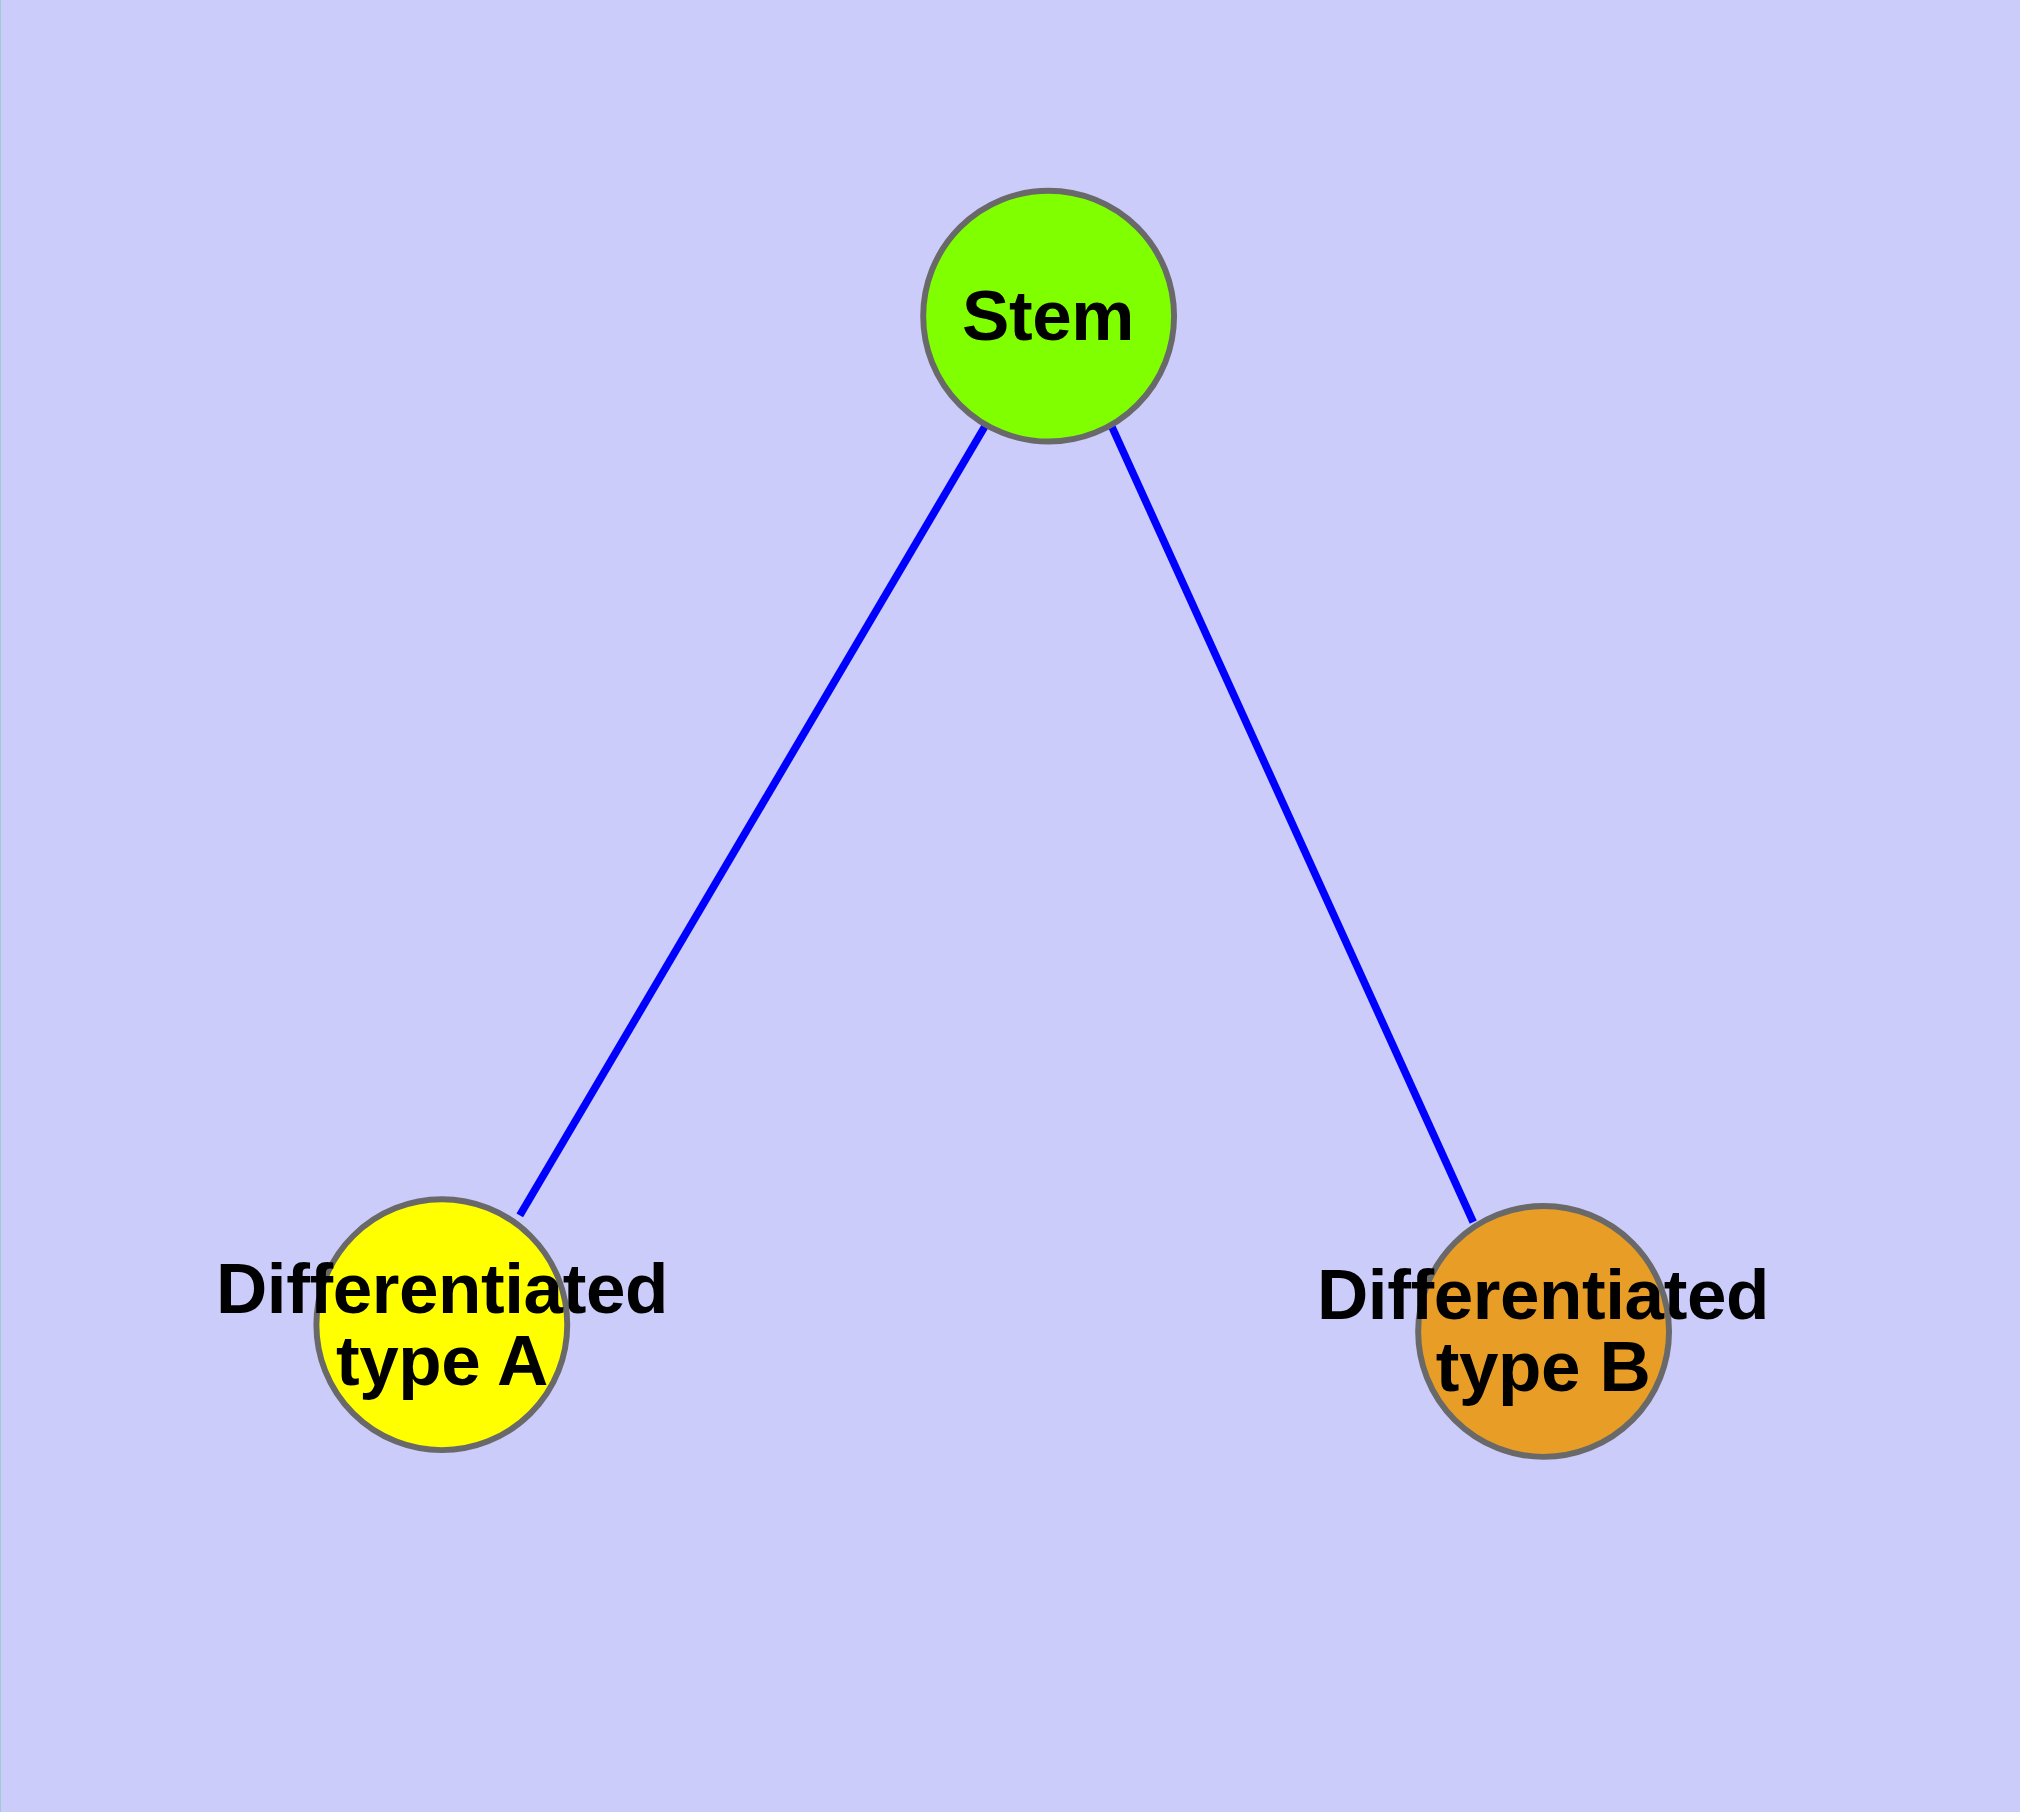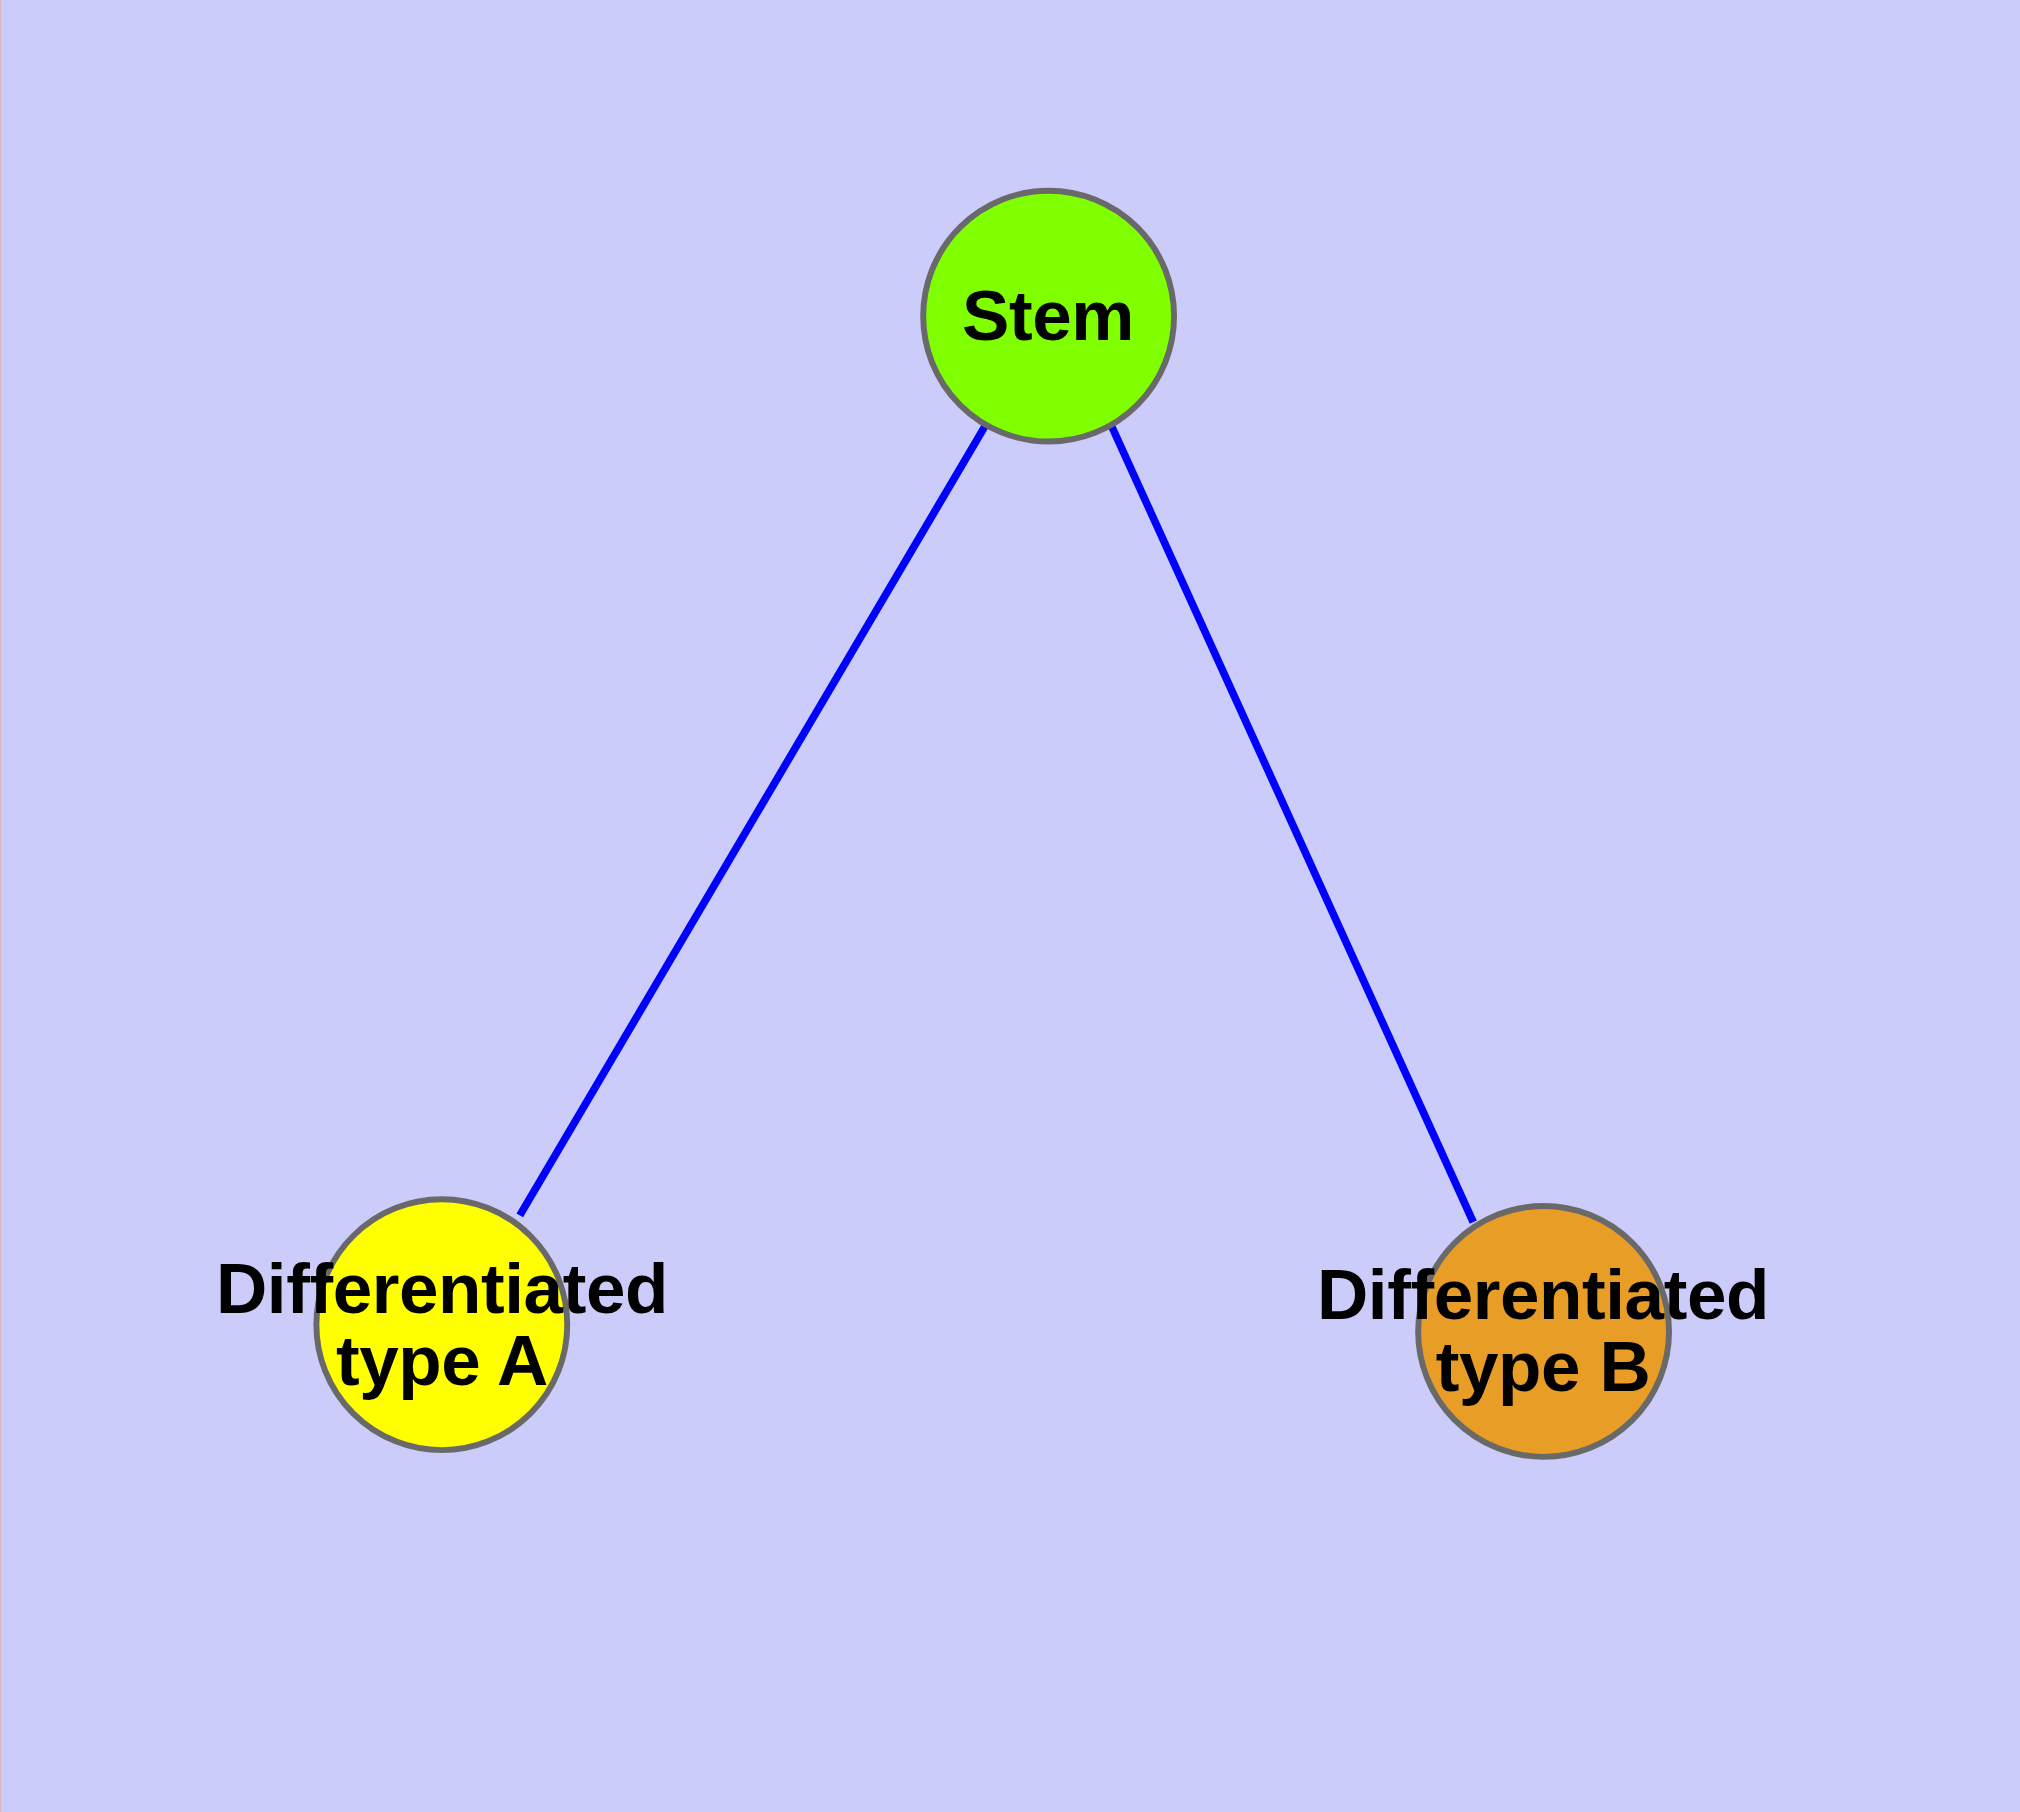--- a/index.html
+++ b/index.html
@@ -31,21 +31,21 @@
     white-space: pre;
     line-height: 1.02;
     transform: translate(-50%, -50%);
     pointer-events: none;
     letter-spacing: -0.4px;
   }
 </style>
 </head>
 <body>
 
-<div id="stage" style="width: 2021px; height: 1812px; background: #f97316;">
+<div id="stage" style="width: 2021px; height: 1812px; background: #22c55e;">
 
   <svg id="graph-canvas" viewBox="0 0 2384 2138" xmlns="http://www.w3.org/2000/svg" style="width: 2021px; height: 1812px;">
     <rect id="bg-rect" x="0" y="0" width="2384" height="2138" fill="#ccccfa"></rect>
     <g id="edge-layer">
         <line x1="1163" y1="501" x2="613" y2="1434" stroke="#0000ff" stroke-width="9" stroke-linecap="butt"></line>
         <line x1="1310" y1="500" x2="1738" y2="1442" stroke="#0000ff" stroke-width="9" stroke-linecap="butt"></line>
       </g>
     <g id="node-layer">
         <circle cx="1237" cy="373" r="148" fill="#7fff00" stroke="#696969" stroke-width="7"></circle>
         <circle cx="521" cy="1563" r="148" fill="#ffff00" stroke="#696969" stroke-width="7"></circle>

